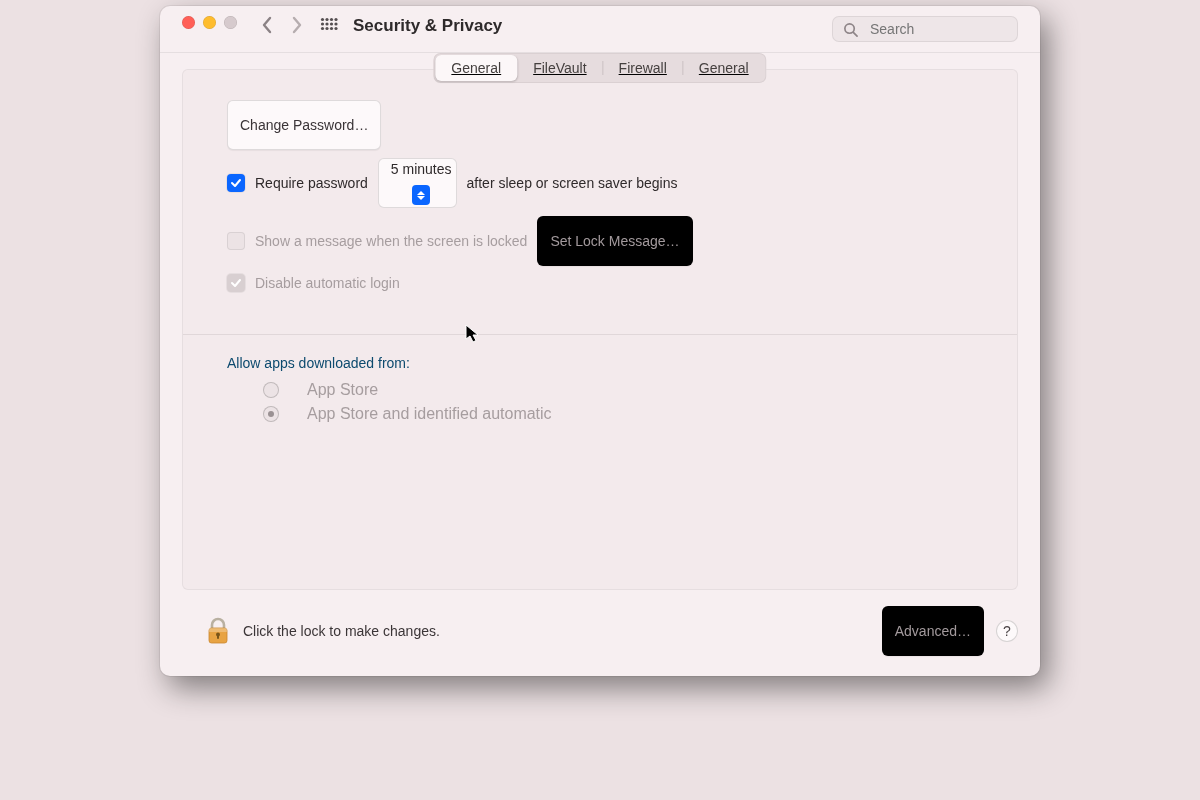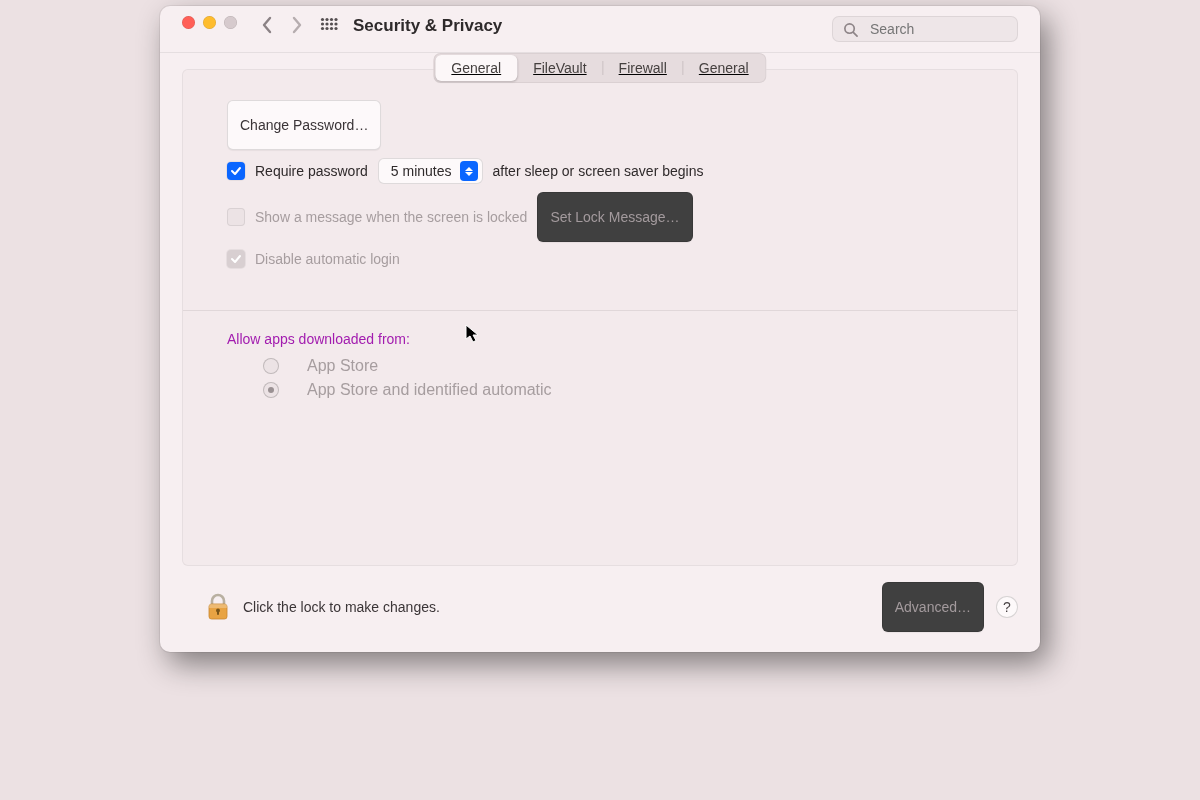--- a/index.html
+++ b/index.html
@@ -24,35 +24,35 @@
     .tabbar { display: inline-flex; background: #e6dcde; border-radius: 7px; padding: 2px; position: relative; top: -2px; left: 50%; transform: translate(-50%, -50%); box-shadow: inset 0 0 0 1px rgba(0,0,0,0.05); text-decoration: underline; }
     .tab { font-size: 14px; color: #45403f; padding: 5px 16px; border-radius: 6px; cursor: default; position: relative; }
     .tab + .tab { margin-left: 0; }
     .tab.sel { background: #fcf7f8; box-shadow: 0 1px 2px rgba(0,0,0,0.18); font-weight: 500; }
     .tab:not(:last-child)::after { content:""; position:absolute; right:-1px; top:6px; bottom:6px; width:1px; background: rgba(0,0,0,0.12); }
     .tab.sel::after, .tab.sel + .tab::before { display:none; }
     .panel-inner { padding: 6px 44px 20px 44px; margin-top: -14px; }
     .row { display: flex; align-items: center; gap: 10px; font-size: 14px; color: #2f2a2b; margin: 8px 0; }
     .row.sub { }
     .btn { background: #fdf9fa; border: 1px solid rgba(0,0,0,0.12); border-radius: 6px; padding: 16px 12px; font-size: 14px; color: #3a3437; box-shadow: 0 1px 1px rgba(0,0,0,0.05); cursor: default; }
-    .btn.disabled { color: #a39a9d; background: #404040; }
+    .btn.disabled { color: #a39a9d; background: #000000; }
     .check { width: 18px; height: 18px; border-radius: 4px; display: inline-flex; align-items: center; justify-content: center; flex: none; }
     .check.on { background: #0a66ff; box-shadow: 0 0 0 1px rgba(0,0,0,0.05); }
     .check.on svg { stroke: #fff; }
     .check.off { background: #fdf9fa; border: 1px solid rgba(0,0,0,0.18); }
     .check.off.disabled { background: #ece3e5; border-color: rgba(0,0,0,0.08); }
     .check.on.disabled { background: #d8cfd1; }
     .label-disabled { color: #a69d9f; }
-    .select-pill { display: inline-flex; align-items: center; background: #fdf9fa; border: 1px solid rgba(0,0,0,0.12); border-radius: 6px; padding: 2px 4px 2px 12px; gap: 8px; font-size: 14px; }
+    .select-pill { display: inline-flex; align-items: center; background: #fdf9fa; border: 1px solid rgba(0,0,0,0.12); border-radius: 6px; padding: 2px 4px 2px 12px; gap: 8px; font-size: 14px; flex-direction: column; }
     .stepper { width: 18px; height: 20px; background: #0a66ff; border-radius: 4px; display: flex; flex-direction: column; align-items: center; justify-content: center; gap: 1px; }
     .stepper .tri { width:0;height:0;border-left:4px solid transparent;border-right:4px solid transparent; }
     .stepper .up { border-bottom:4px solid #fff; }
     .stepper .dn { border-top:4px solid #fff; }
     .divider { height: 1px; background: rgba(0,0,0,0.08); margin: 42px -44px 16px -44px; }
-    .section-title { font-size: 14px; color: #a21caf; margin: 20px 0 10px 0; }
+    .section-title { font-size: 14px; color: #0c4a6e; margin: 20px 0 10px 0; }
     .radio-row { display: flex; align-items: center; gap: 28px; margin: 6px 0 6px 36px; }
     .radio { width: 16px; height: 16px; border-radius: 50%; border: 1px solid rgba(0,0,0,0.18); background: #ece3e5; position: relative; flex: none; }
     .radio.sel::after { content:""; position:absolute; inset:4px; border-radius:50%; background:#9a9193; }
     .panel-pad-bottom { height: 140px; }
     .footer { display: flex; align-items: center; gap: 12px; padding: 16px 22px 20px 22px; margin-left: 23px; }
     .lock-icon { width: 26px; height: 30px; display:flex; align-items:center; justify-content:center; }
     .footer-text { font-size: 14px; color: #3b3537; }
     .help { width: 22px; height: 22px; border-radius: 50%; background: #fdf9fa; border: 1px solid rgba(0,0,0,0.15); display:flex; align-items:center; justify-content:center; font-size: 14px; color:#4a4446; }
     .cursor { position: absolute; left: 305px; top: 318px; pointer-events: none; }
   </style>

